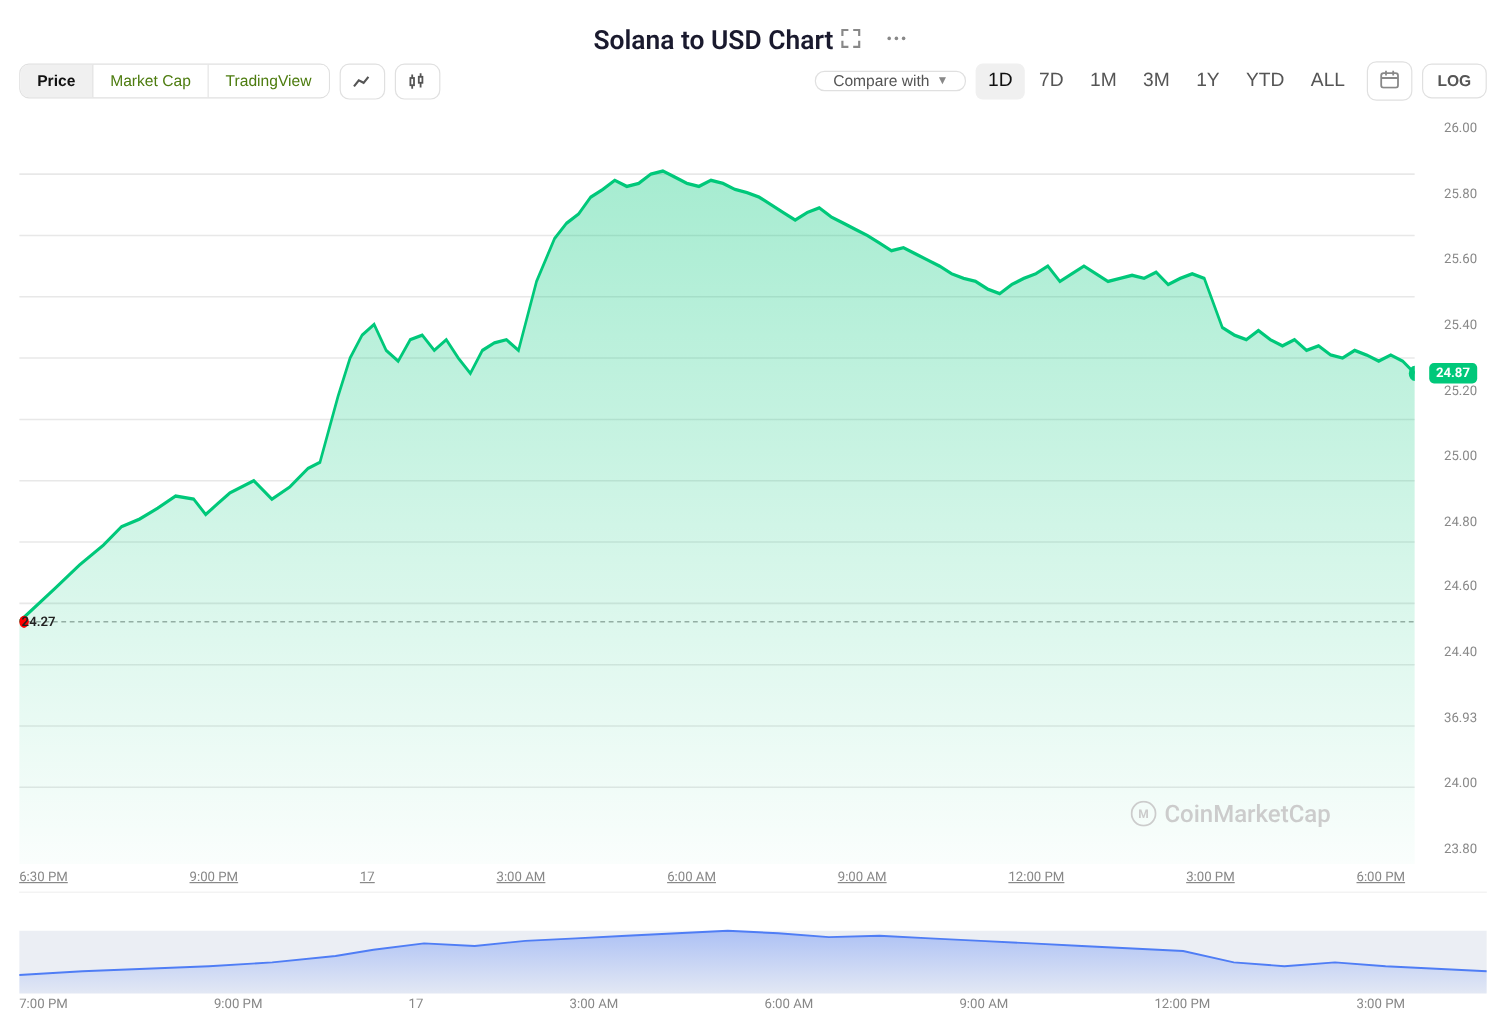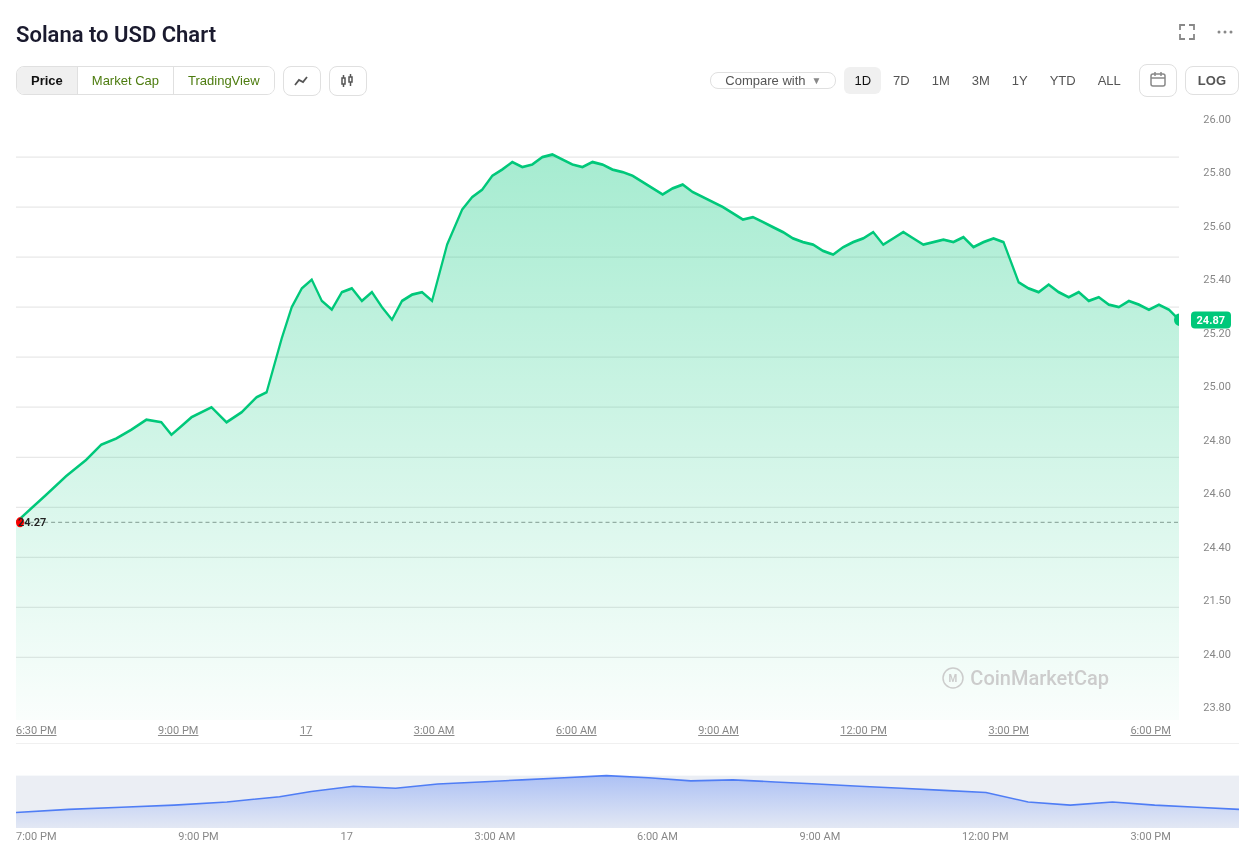--- a/index.html
+++ b/index.html
@@ -15,22 +15,22 @@
       width: 1255px;
       height: 843px;
       background: #fff;
       padding: 18px 16px 0 16px;
       display: flex;
       flex-direction: column;
     }
     .chart-header {
       display: flex;
       align-items: center;
-      justify-content: space-between;
-      margin-bottom: 14px;
+      justify-content: center;
+      margin-bottom: 0;
     }
     .chart-title {
       font-size: 22px;
       font-weight: 600;
       color: #1a1a2e;
     }
     .header-right {
       display: flex;
       align-items: center;
       gap: 10px;
@@ -97,21 +97,21 @@
       font-weight: 500;
     }
     .compare-btn .chevron { font-size: 10px; color: #888; }
     .time-group {
       display: flex;
       align-items: center;
       gap: 2px;
     }
     .time-btn {
       padding: 6px 10px;
-      font-size: 13px;
+      font-size: 16px;
       font-weight: 500;
       border: none;
       background: transparent;
       cursor: pointer;
       color: #555;
       border-radius: 6px;
     }
     .time-btn.active {
       background: #f0f0f0;
       color: #111;
@@ -374,21 +374,21 @@
         <div class="y-axis">
           <span>26.00</span>
           <span>25.80</span>
           <span>25.60</span>
           <span>25.40</span>
           <span>25.20</span>
           <span>25.00</span>
           <span>24.80</span>
           <span>24.60</span>
           <span>24.40</span>
-          <span>21.50</span>
+          <span>36.93</span>
           <span>24.00</span>
           <span>23.80</span>
         </div>
       </div>
 
       <div class="x-axis" style="padding-right:68px;">
         <span>6:30 PM</span>
         <span>9:00 PM</span>
         <span>17</span>
         <span>3:00 AM</span>

